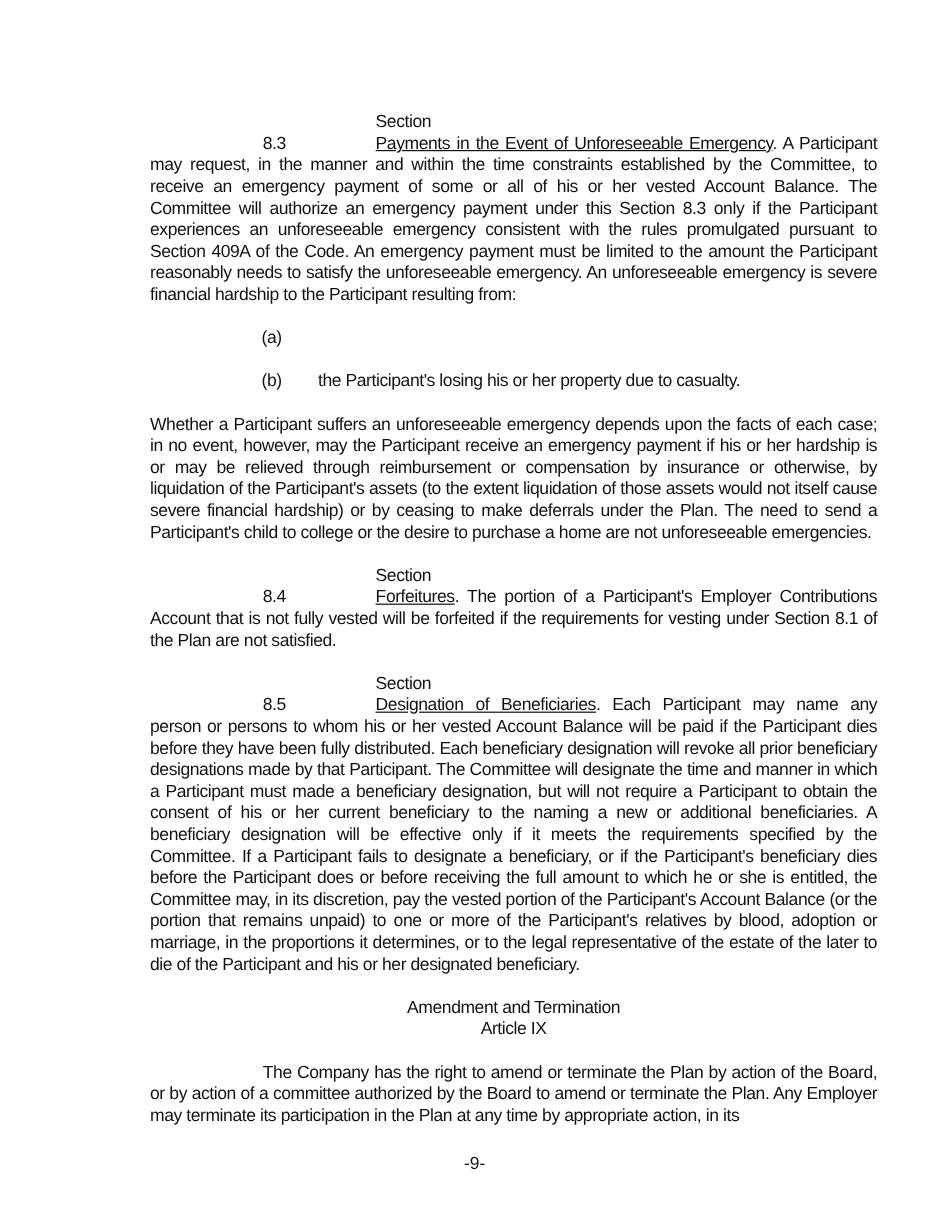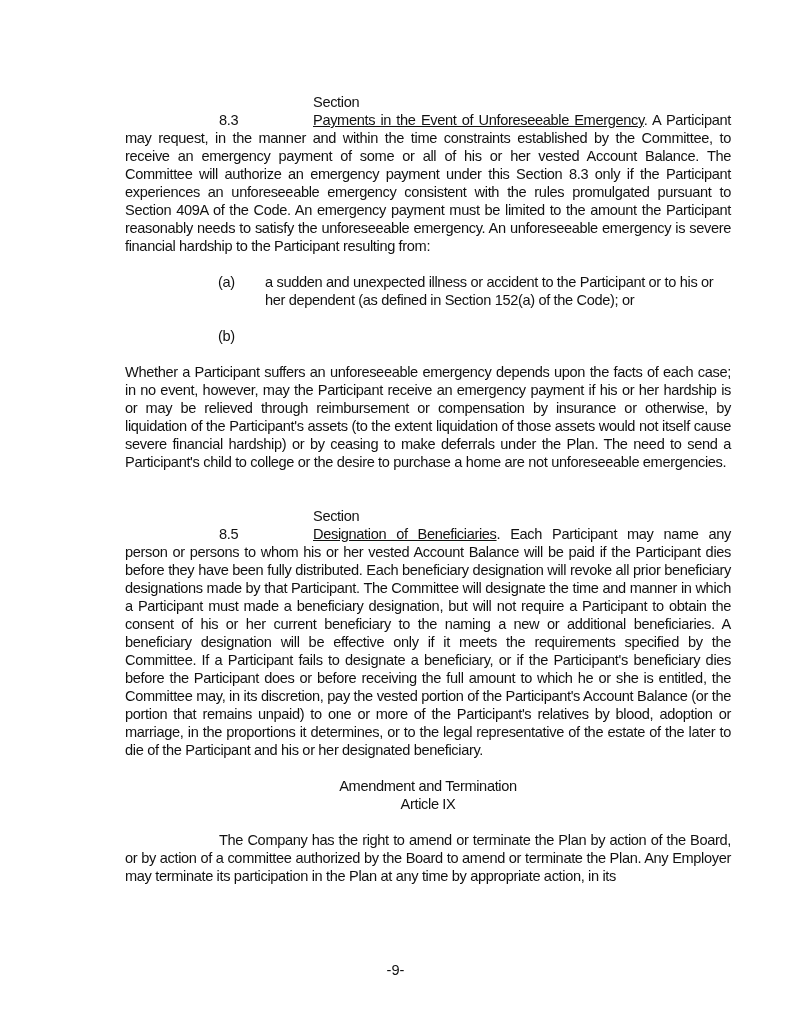--- a/index.html
+++ b/index.html
@@ -29,35 +29,36 @@
 <body>
 
 <div class="page">
 
   <p class="indent"><span class="sec-num">Section 8.3</span><span class="u">Payments in the Event of Unforeseeable Emergency</span><span>.  A Participant may request, in the manner and within the time constraints established by the Committee, to receive an emergency payment of some or all of his or her vested Account Balance.  The Committee will authorize an emergency payment under this Section 8.3 only if the Participant experiences an unforeseeable emergency consistent with the rules promulgated pursuant to Section 409A of the Code.  An emergency payment must be limited to the amount the Participant reasonably needs to satisfy the unforeseeable emergency.  An unforeseeable emergency is severe financial hardship to the Participant resulting from:</span></p>
 
   <div class="gap"></div>
 
   <div class="item">
     <span class="lbl">(a)</span>
-    <span class="txt">a sudden and unexpected illness or accident to the Participant or to his or her dependent (as defined in Section 152(a) of the Code); or</span>
   </div>
 
   <div class="gap"></div>
 
   <div class="item">
     <span class="lbl">(b)</span>
+    <span class="txt">the Participant's losing his or her property due to casualty.</span>
   </div>
 
   <div class="gap"></div>
 
   <p>Whether a Participant suffers an unforeseeable emergency depends upon the facts of each case; in no event, however, may the Participant receive an emergency payment if his or her hardship is or may be relieved through reimbursement or compensation by insurance or otherwise, by liquidation of the Participant's assets (to the extent liquidation of those assets would not itself cause severe financial hardship) or by ceasing to make deferrals under the Plan.  The need to send a Participant's child to college or the desire to purchase a home are not unforeseeable emergencies.</p>
 
   <div class="gap"></div>
 
+  <p class="indent"><span class="sec-num">Section 8.4</span><span class="u">Forfeitures</span><span>.  The portion of a Participant's Employer Contributions Account that is not fully vested will be forfeited if the requirements for vesting under Section 8.1 of the Plan are not satisfied.</span></p>
 
   <div class="gap"></div>
 
   <p class="indent"><span class="sec-num">Section 8.5</span><span class="u">Designation of Beneficiaries</span><span>.  Each Participant may name any person or persons to whom his or her vested Account Balance will be paid if the Participant dies before they have been fully distributed.  Each beneficiary designation will revoke all prior beneficiary designations made by that Participant.  The Committee will designate the time and manner in which a Participant must made a beneficiary designation, but will not require a Participant to obtain the consent of his or her current beneficiary to the naming a new or additional beneficiaries.  A beneficiary designation will be effective only if it meets the requirements specified by the Committee.  If a Participant fails to designate a beneficiary, or if the Participant's beneficiary dies before the Participant does or before receiving the full amount to which he or she is entitled, the Committee may, in its discretion, pay the vested portion of the Participant's Account Balance (or the portion that remains unpaid) to one or more of the Participant's relatives by blood, adoption or marriage, in the proportions it determines, or to the legal representative of the estate of the later to die of the Participant and his or her designated beneficiary.</span></p>
 
   <div class="gap"></div>
 
   <div class="center">Amendment and Termination</div>
   <div class="center">Article IX</div>
 

